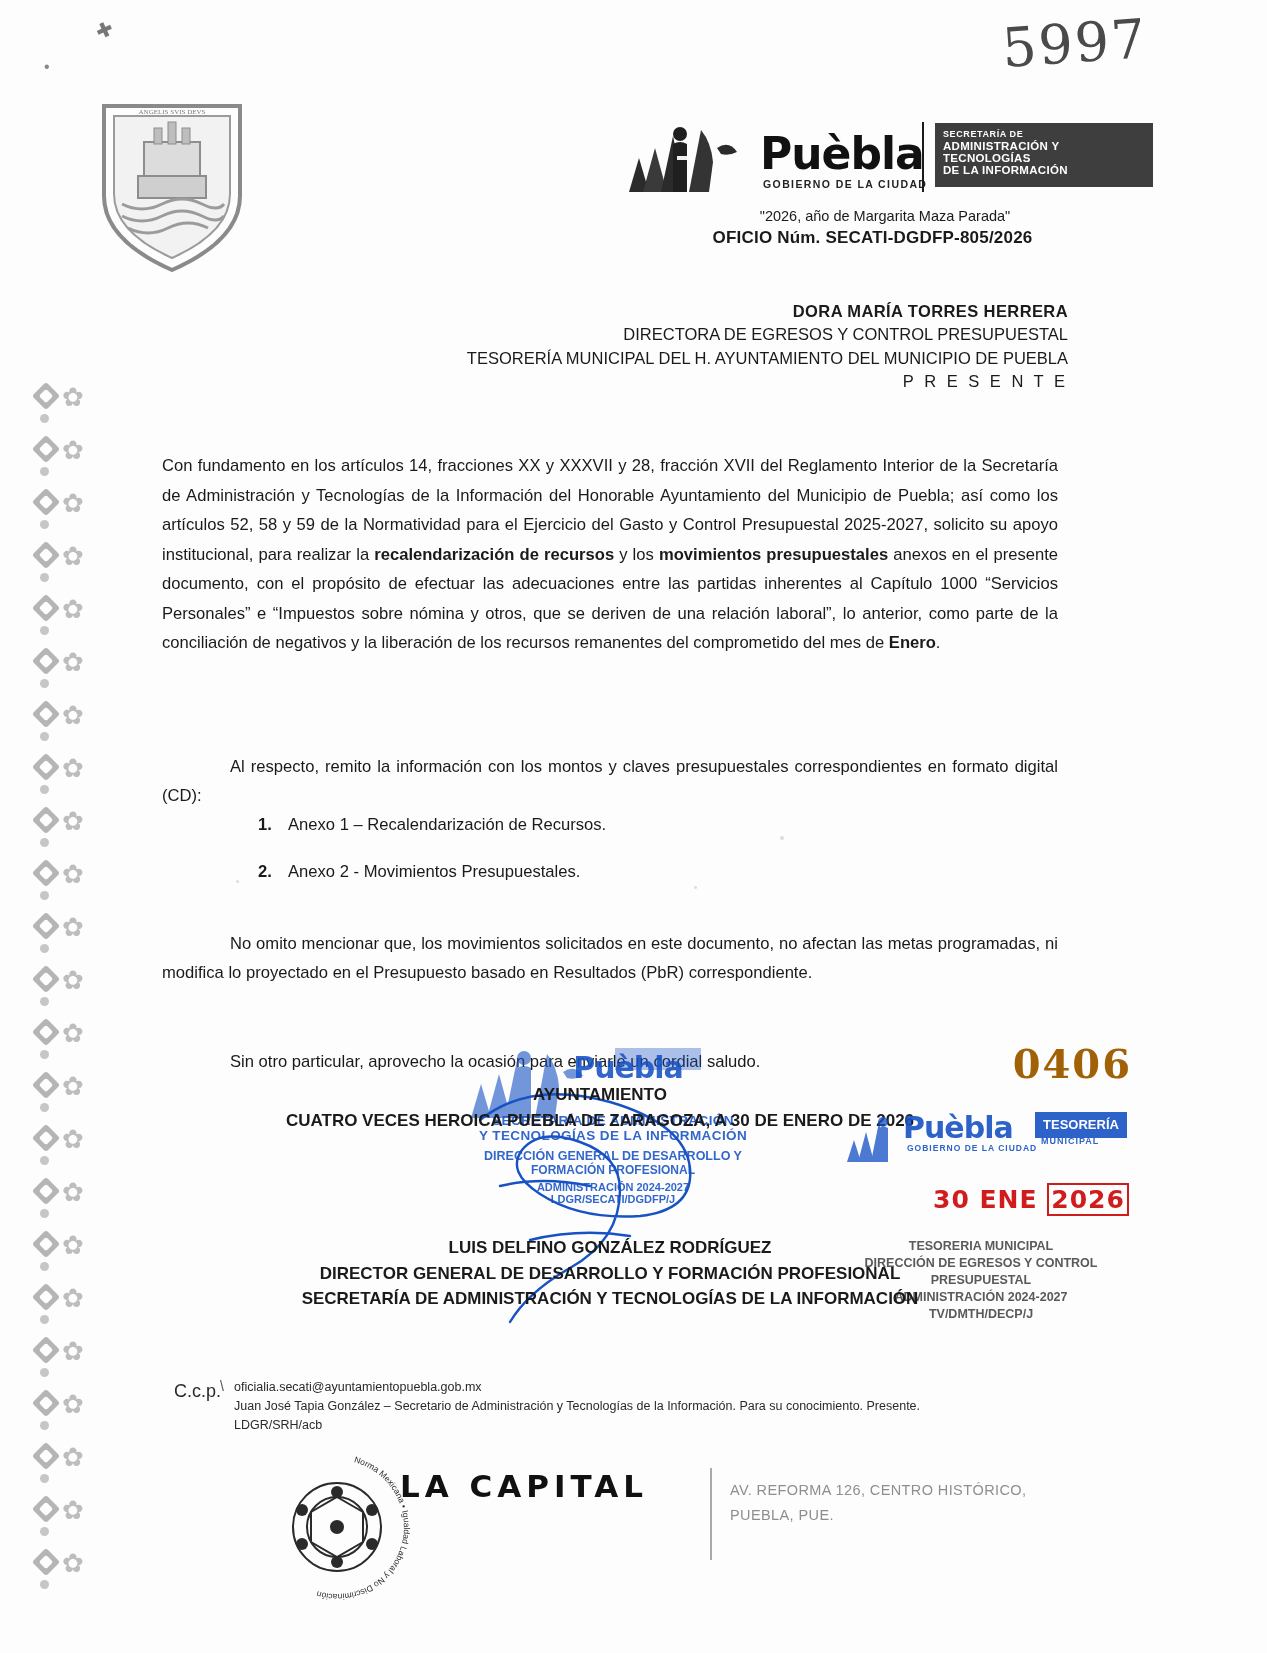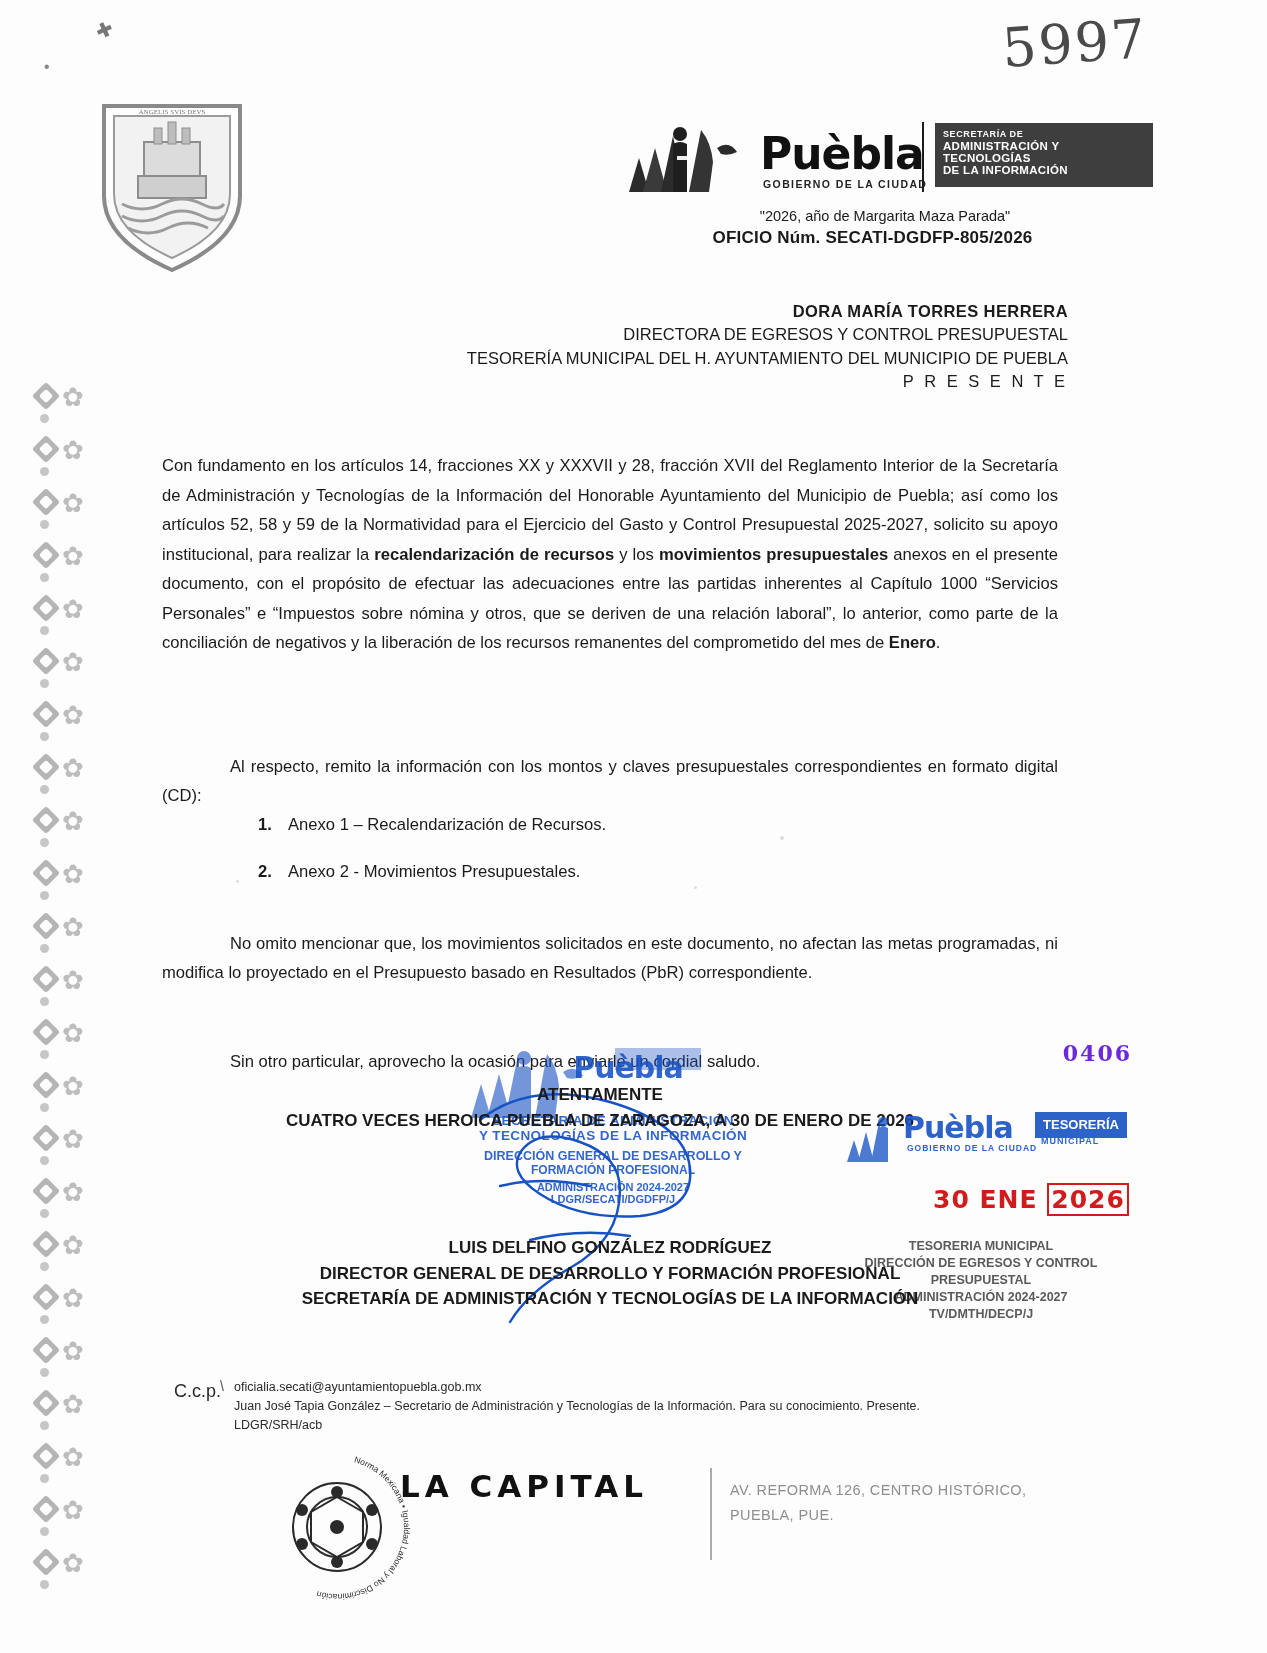--- a/index.html
+++ b/index.html
@@ -328,23 +328,23 @@
     top: 1090px;
     width: 330px;
     height: 240px;
     pointer-events: none;
   }
 
   .stamp-red-num {
     position: absolute;
     right: 135px;
     top: 1040px;
-    font-size: 22px;
-    font-weight: 700;
-    color: #6d28d9;
+    font-size: 40px;
+    font-weight: 700;
+    color: #a16207;
     font-family: "DejaVu Serif", serif;
     letter-spacing: 2px;
     text-align: center;
   }
   .stamp-tes-logo {
     position: absolute;
     left: 845px;
     top: 1108px;
     width: 280px;
     height: 58px;
@@ -712,21 +712,21 @@
     <svg width="330" height="240" viewBox="0 0 330 240">
       <g fill="none" stroke="#1752c4" stroke-width="2.4" stroke-linecap="round">
         <path d="M10 30 Q60 -10 140 12 Q215 34 220 78 Q224 120 170 126 Q110 130 70 104 Q36 82 52 60 Q70 38 110 52 Q150 66 150 100 Q150 150 100 178 Q58 202 40 232"></path>
         <path d="M30 96 Q72 86 120 96"></path>
         <path d="M60 150 Q110 138 160 146"></path>
       </g>
     </svg>
   </div>
 
   <div class="closing">
-    <div>ATENTAMENTE</div>
+    <div>AYUNTAMIENTO</div>
     <div>CUATRO VECES HEROICA PUEBLA DE ZARAGOZA, A 30 DE ENERO DE 2026</div>
   </div>
 
   <div class="stamp-red-num">0406</div>
 
   <div class="stamp-tes-logo">
     <svg width="56" height="52" viewBox="0 0 56 52" style="position:absolute;left:0;top:4px;">
       <g fill="#1752c4" opacity="0.85">
         <path d="M2 50 L9 28 L16 50 Z"></path>
         <path d="M13 50 L21 20 L29 50 Z"></path>

